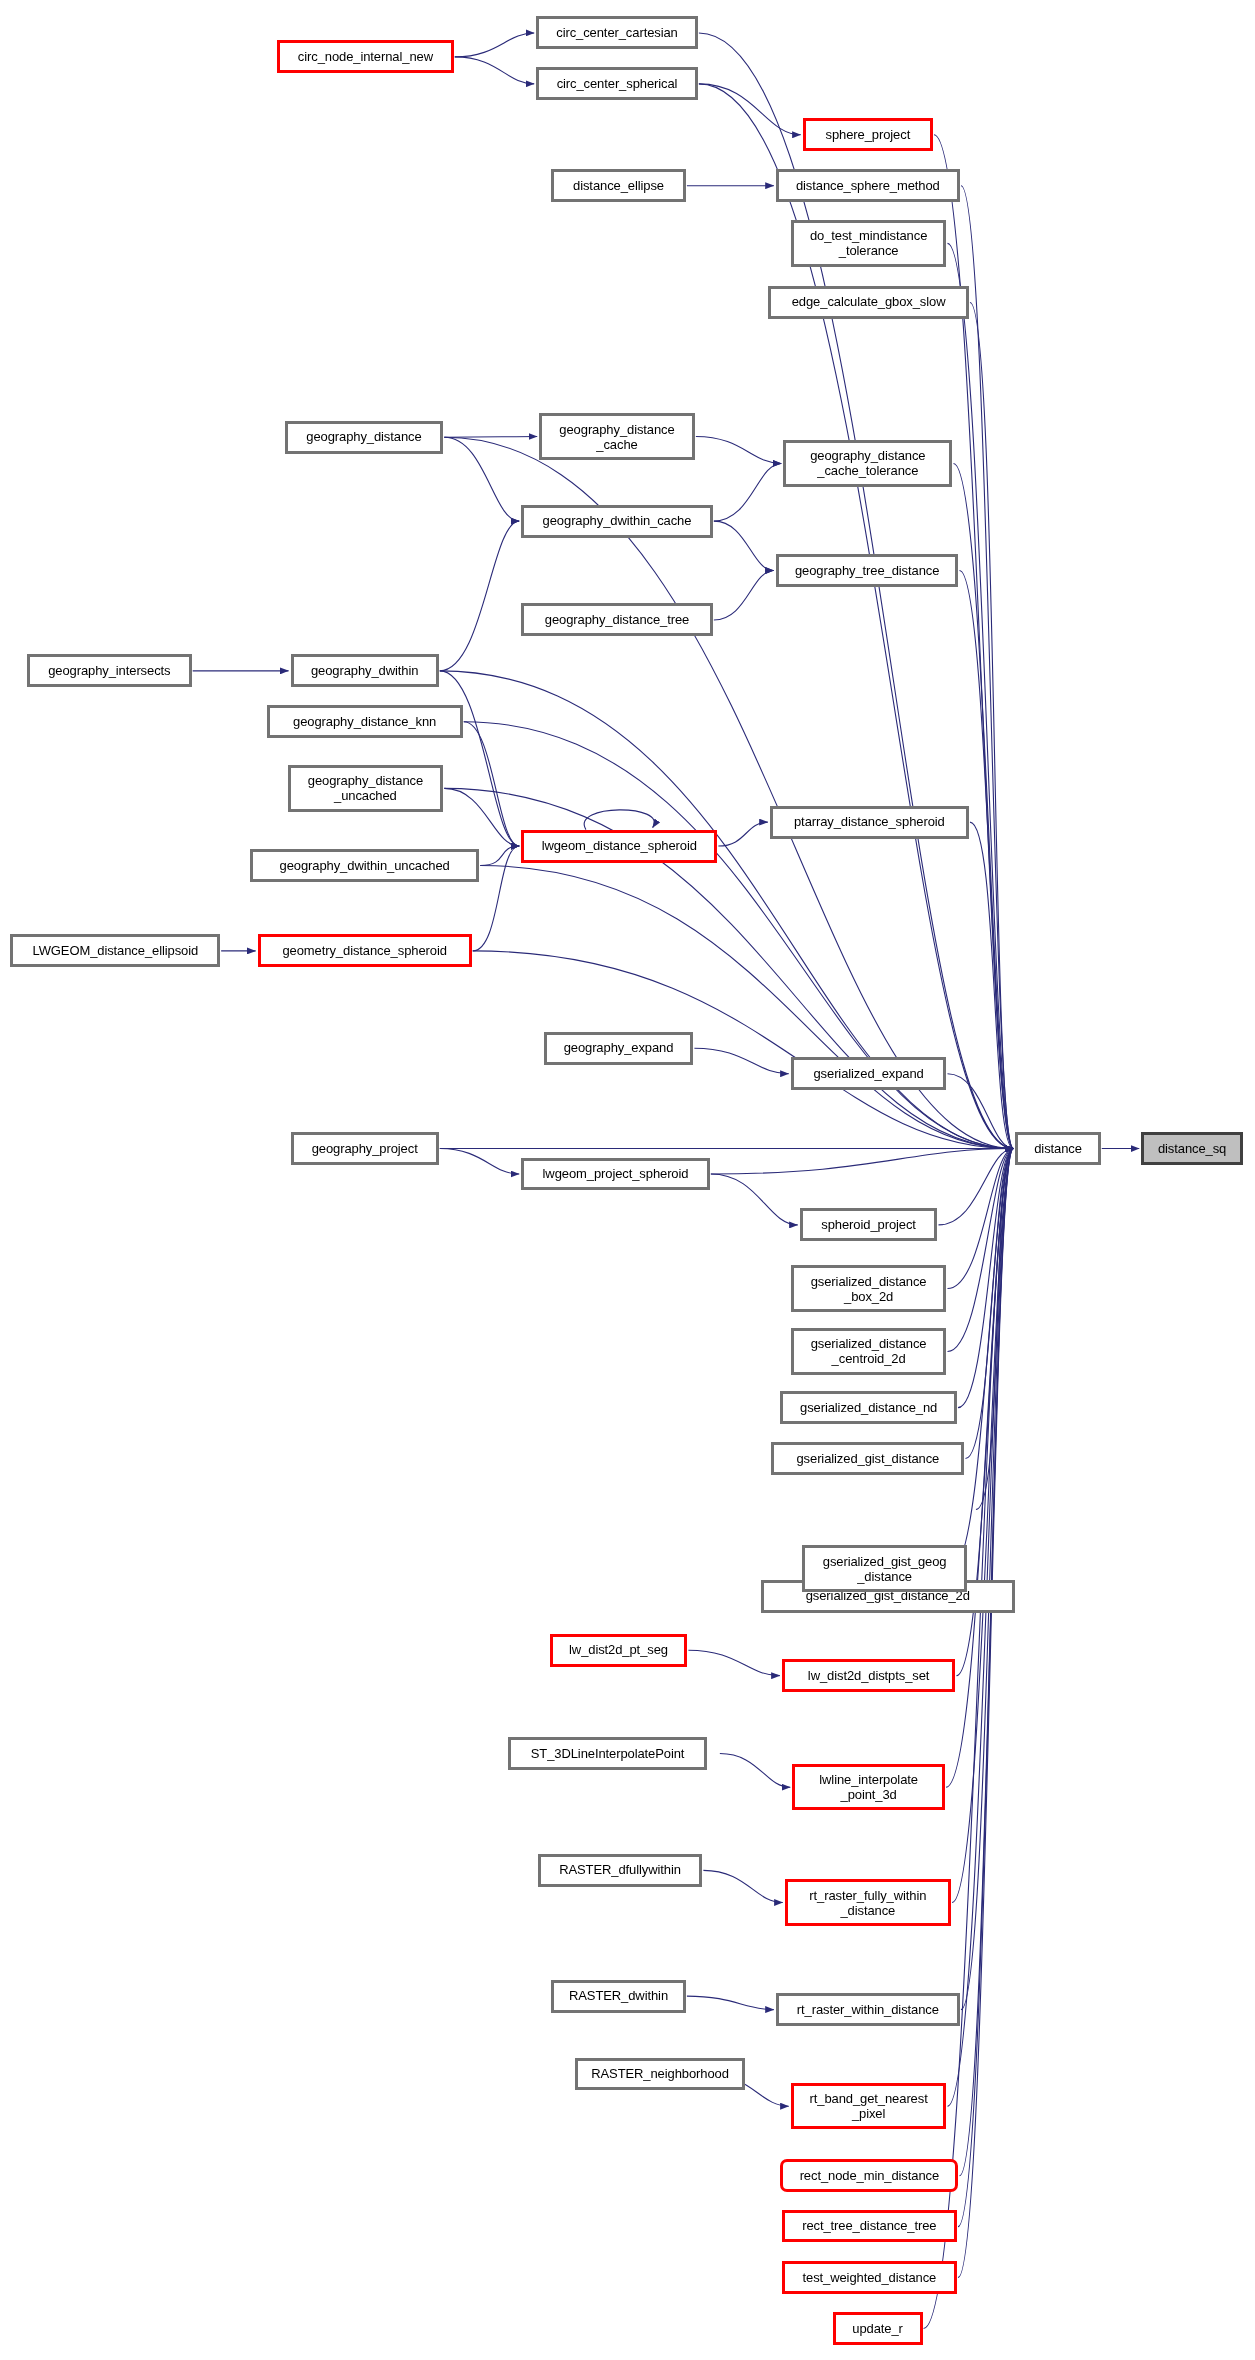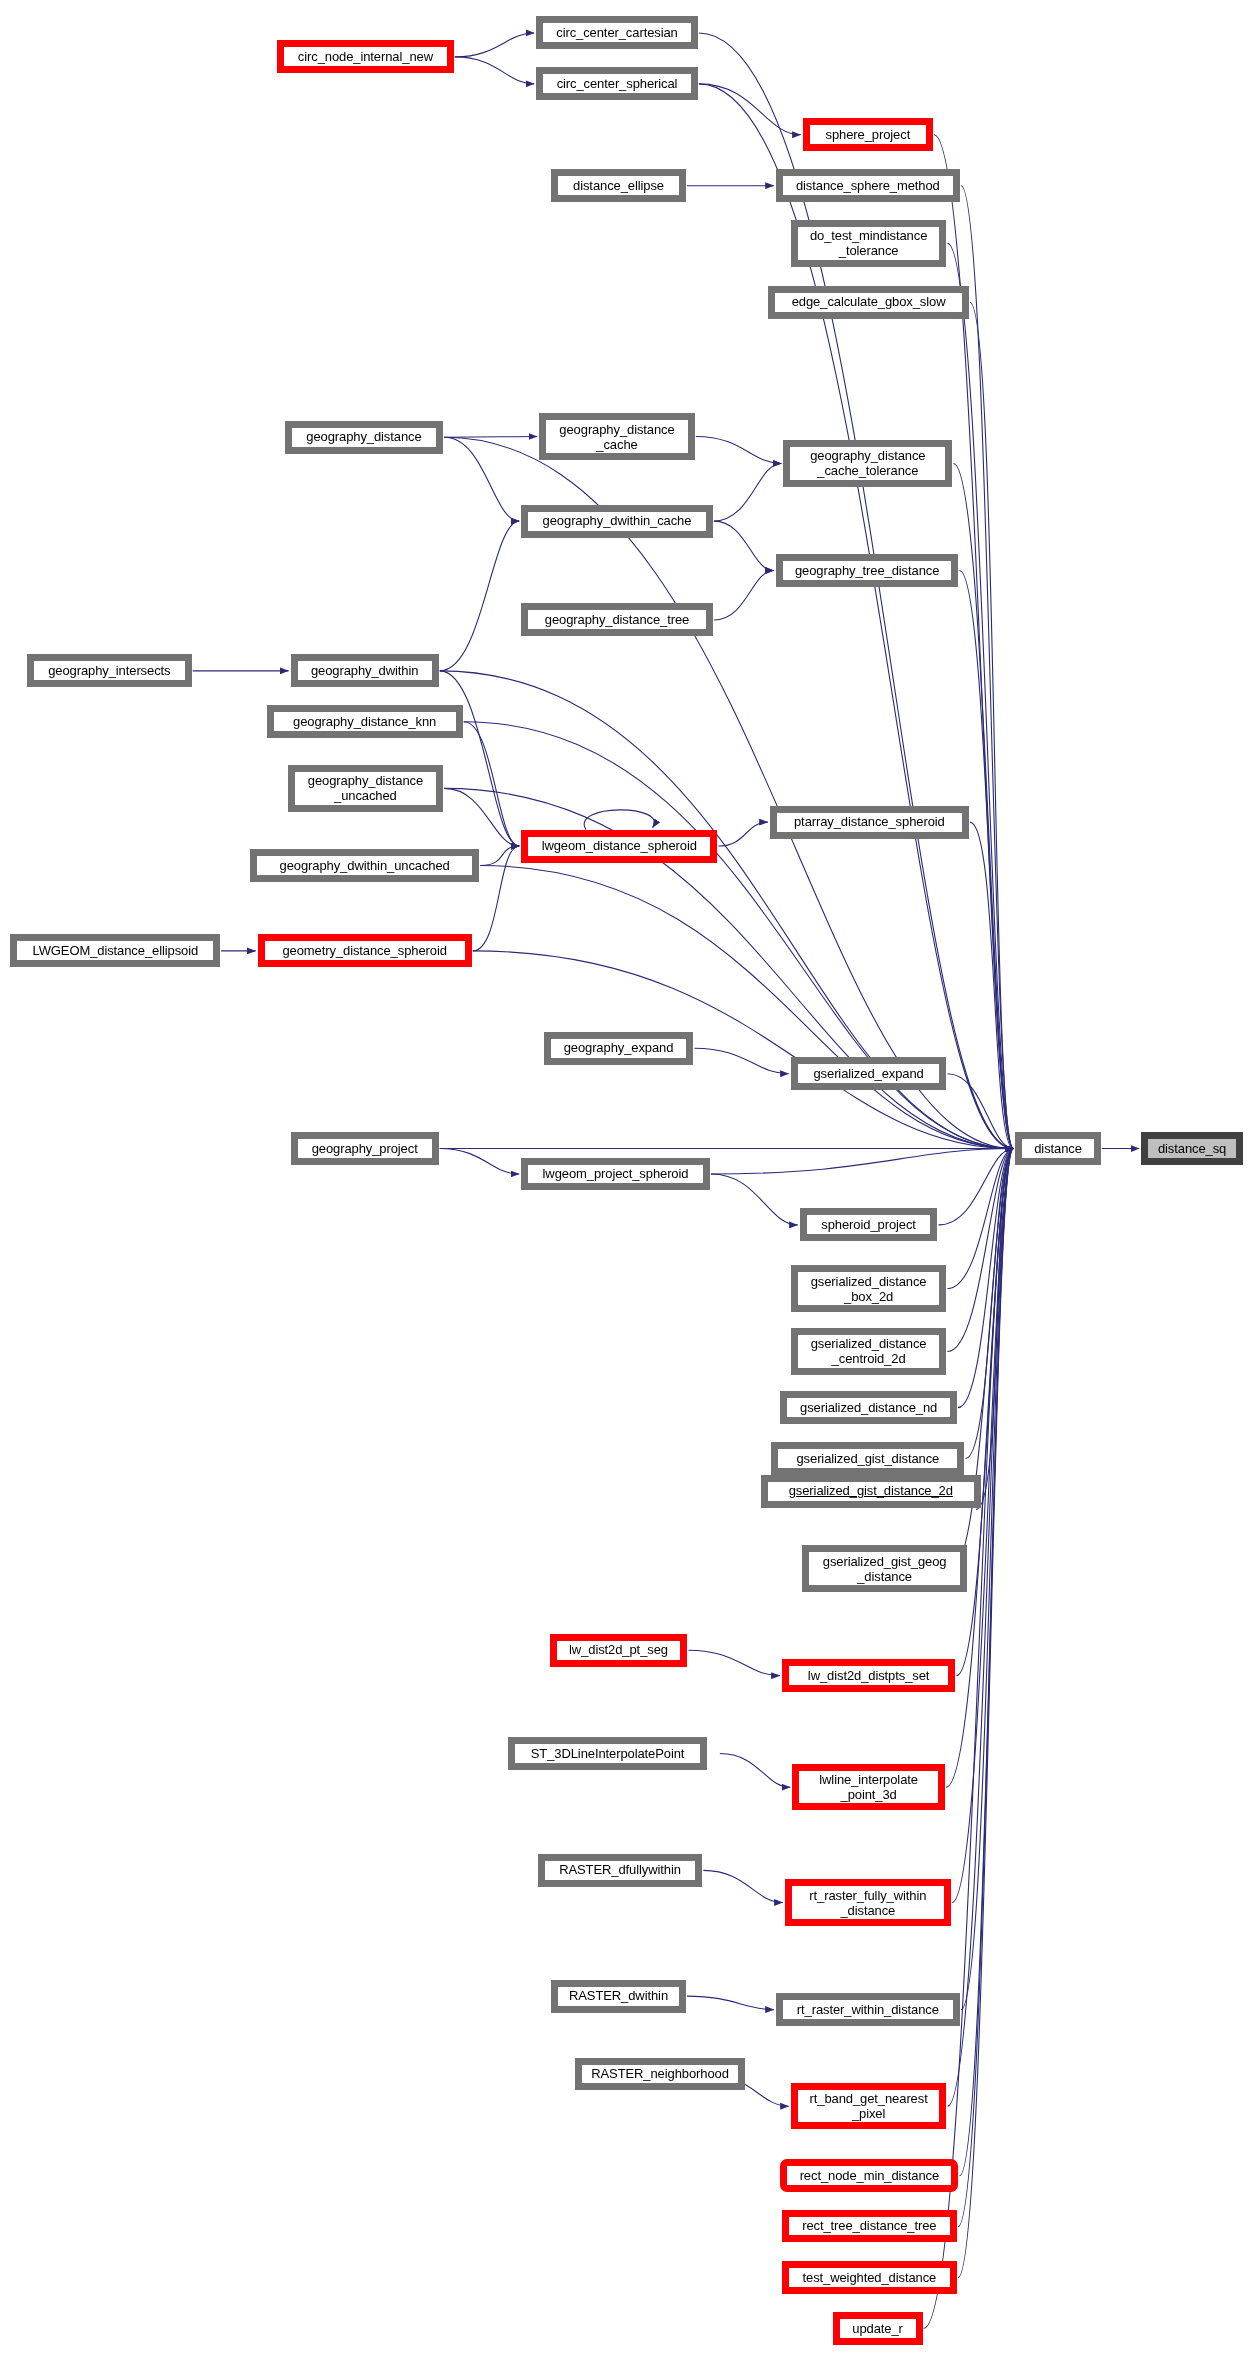--- a/index.html
+++ b/index.html
@@ -25,21 +25,21 @@
     pointer-events: none;
   }
   .node {
     position: absolute;
     box-sizing: border-box;
     display: flex;
     align-items: center;
     justify-content: center;
     text-align: center;
     background: #ffffff;
-    border: 7px solid #737373;
+    border: 3px solid #737373;
     color: #000000;
     font-size: 13px;
     line-height: 14px;
     white-space: pre-line;
     letter-spacing: -0.1px;
     padding: 0 3px;
   }
   .node.red {
     border-color: #ff0000;
   }
@@ -158,21 +158,21 @@
       <div class="node" style="left: 521.169px; top: 1157.54px; width: 188.699px; height: 32.9442px;">lwgeom_project_spheroid</div>
       <div class="node" style="left: 799.726px; top: 1208.45px; width: 137.78px; height: 32.9442px;">spheroid_project</div>
       <div class="node" style="left: 1015.38px; top: 1132.08px; width: 85.364px; height: 32.9442px;">distance</div>
       <div class="node filled" style="left: 1141.18px; top: 1132.08px; width: 101.838px; height: 32.9442px;">distance_sq</div>
       <div class="node" style="left: 790.74px; top: 1265.36px; width: 155.752px; height: 46.4213px; line-height: 15px;">gserialized_distance
 _box_2d</div>
       <div class="node" style="left: 790.74px; top: 1328.25px; width: 155.752px; height: 46.4213px; line-height: 15px;">gserialized_distance
 _centroid_2d</div>
       <div class="node" style="left: 780.257px; top: 1391.14px; width: 176.718px; height: 32.9442px;">gserialized_distance_nd</div>
       <div class="node" style="left: 771.271px; top: 1442.06px; width: 193.192px; height: 32.9442px;">gserialized_gist_distance</div>
-      <div class="node" style="left: 760.788px; top: 1475px; width: 220px; height: 32.9442px; text-decoration: underline;">gserialized_gist_distance_2d</div>
+      <div class="node" style="left: 760.788px; top: 1580px; width: 254px; height: 32.9442px;">gserialized_gist_distance_2d</div>
       <div class="node" style="left: 786.247px; top: 1545.38px; width: 164.737px; height: 46.4213px; line-height: 15px; margin-left: 16px;">gserialized_gist_geog
 _distance</div>
       <div class="node red" style="left: 549.624px; top: 1633.73px; width: 137.78px; height: 32.9442px;">lw_dist2d_pt_seg</div>
       <div class="node red" style="left: 781.754px; top: 1659.19px; width: 173.723px; height: 32.9442px;">lw_dist2d_distpts_set</div>
       <div class="node" style="left: 508px; top: 1737.06px; width: 199.183px; height: 32.9442px;">ST_3DLineInterpolatePoint</div>
       <div class="node red" style="left: 792.237px; top: 1764.01px; width: 152.757px; height: 46.4213px; line-height: 15px;">lwline_interpolate
 _point_3d</div>
       <div class="node" style="left: 537.643px; top: 1853.86px; width: 164.737px; height: 32.9442px;">RASTER_dfullywithin</div>
       <div class="node red" style="left: 784.749px; top: 1879.31px; width: 166.235px; height: 46.4213px; line-height: 15px;">rt_raster_fully_within
 _distance</div>

